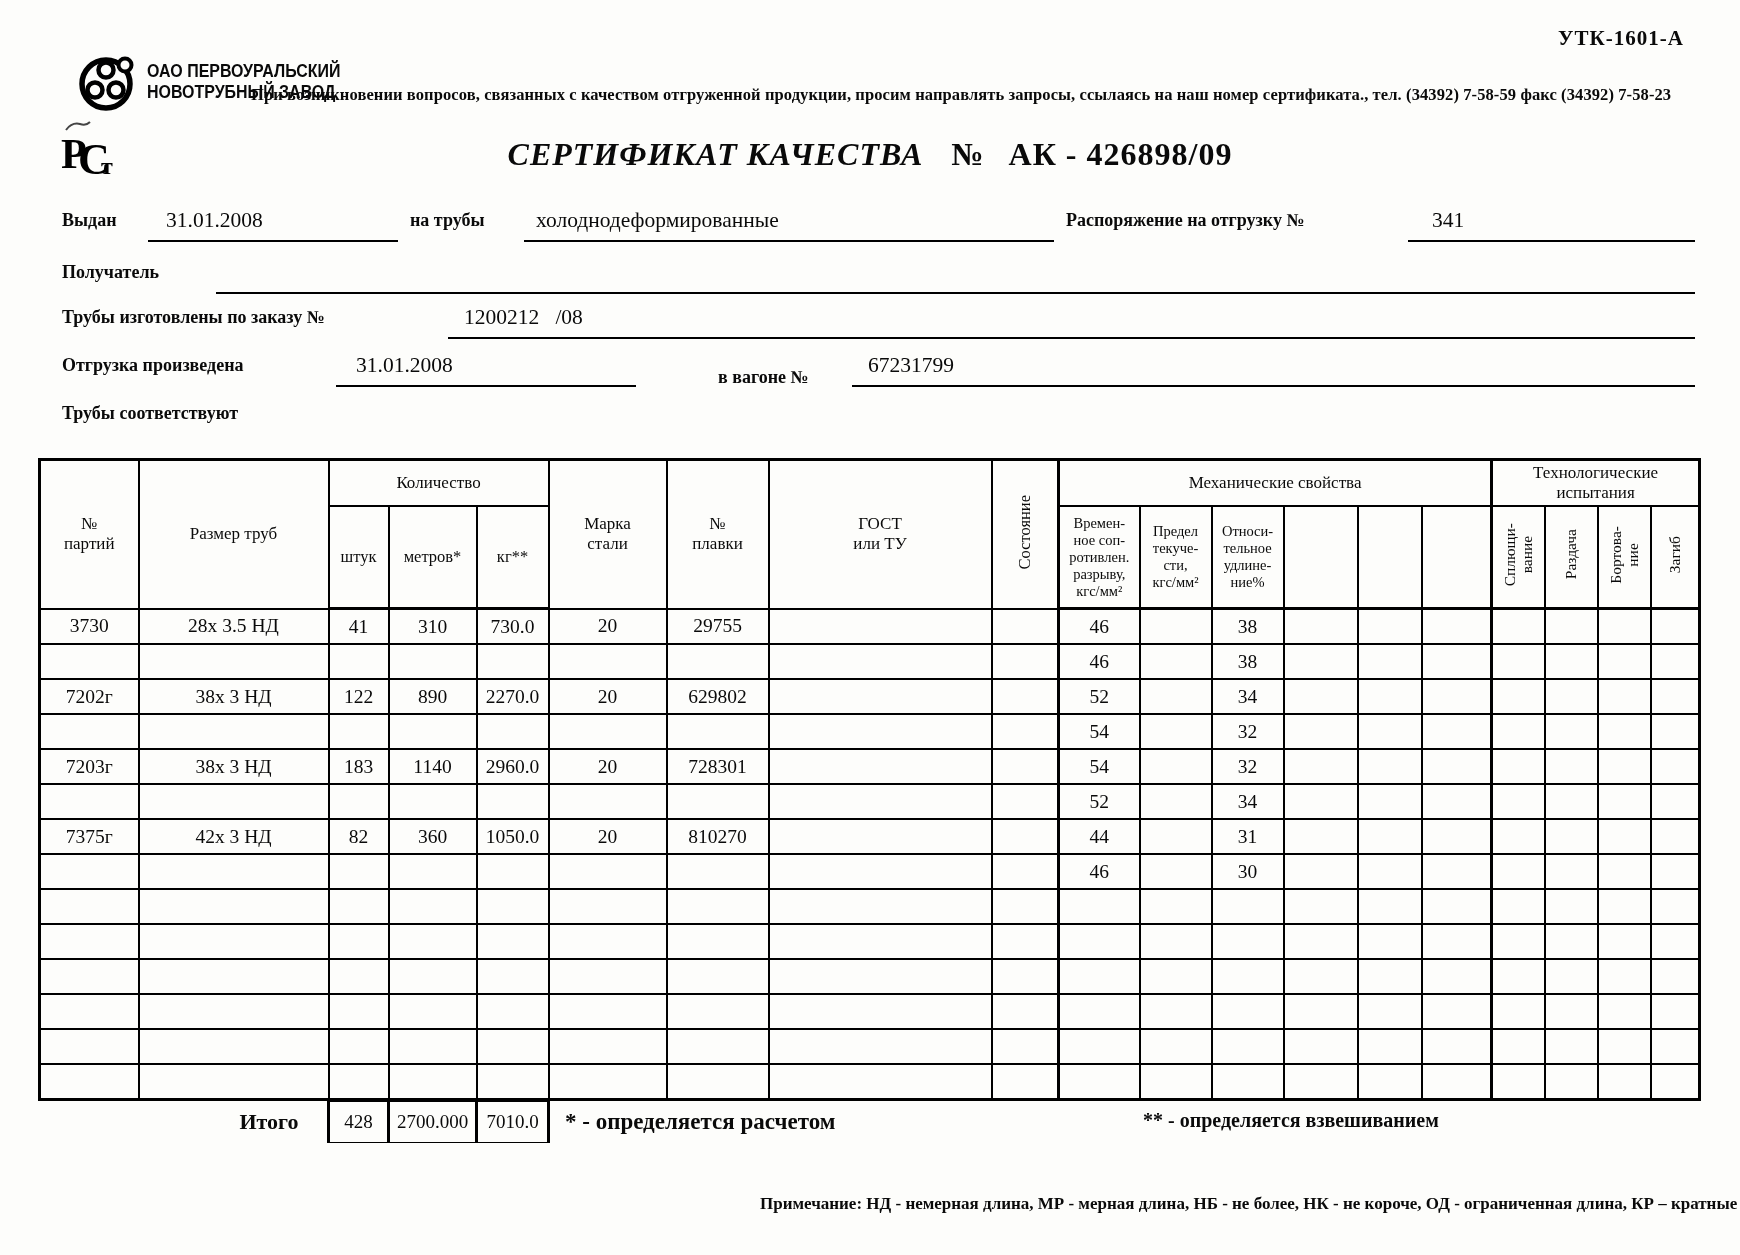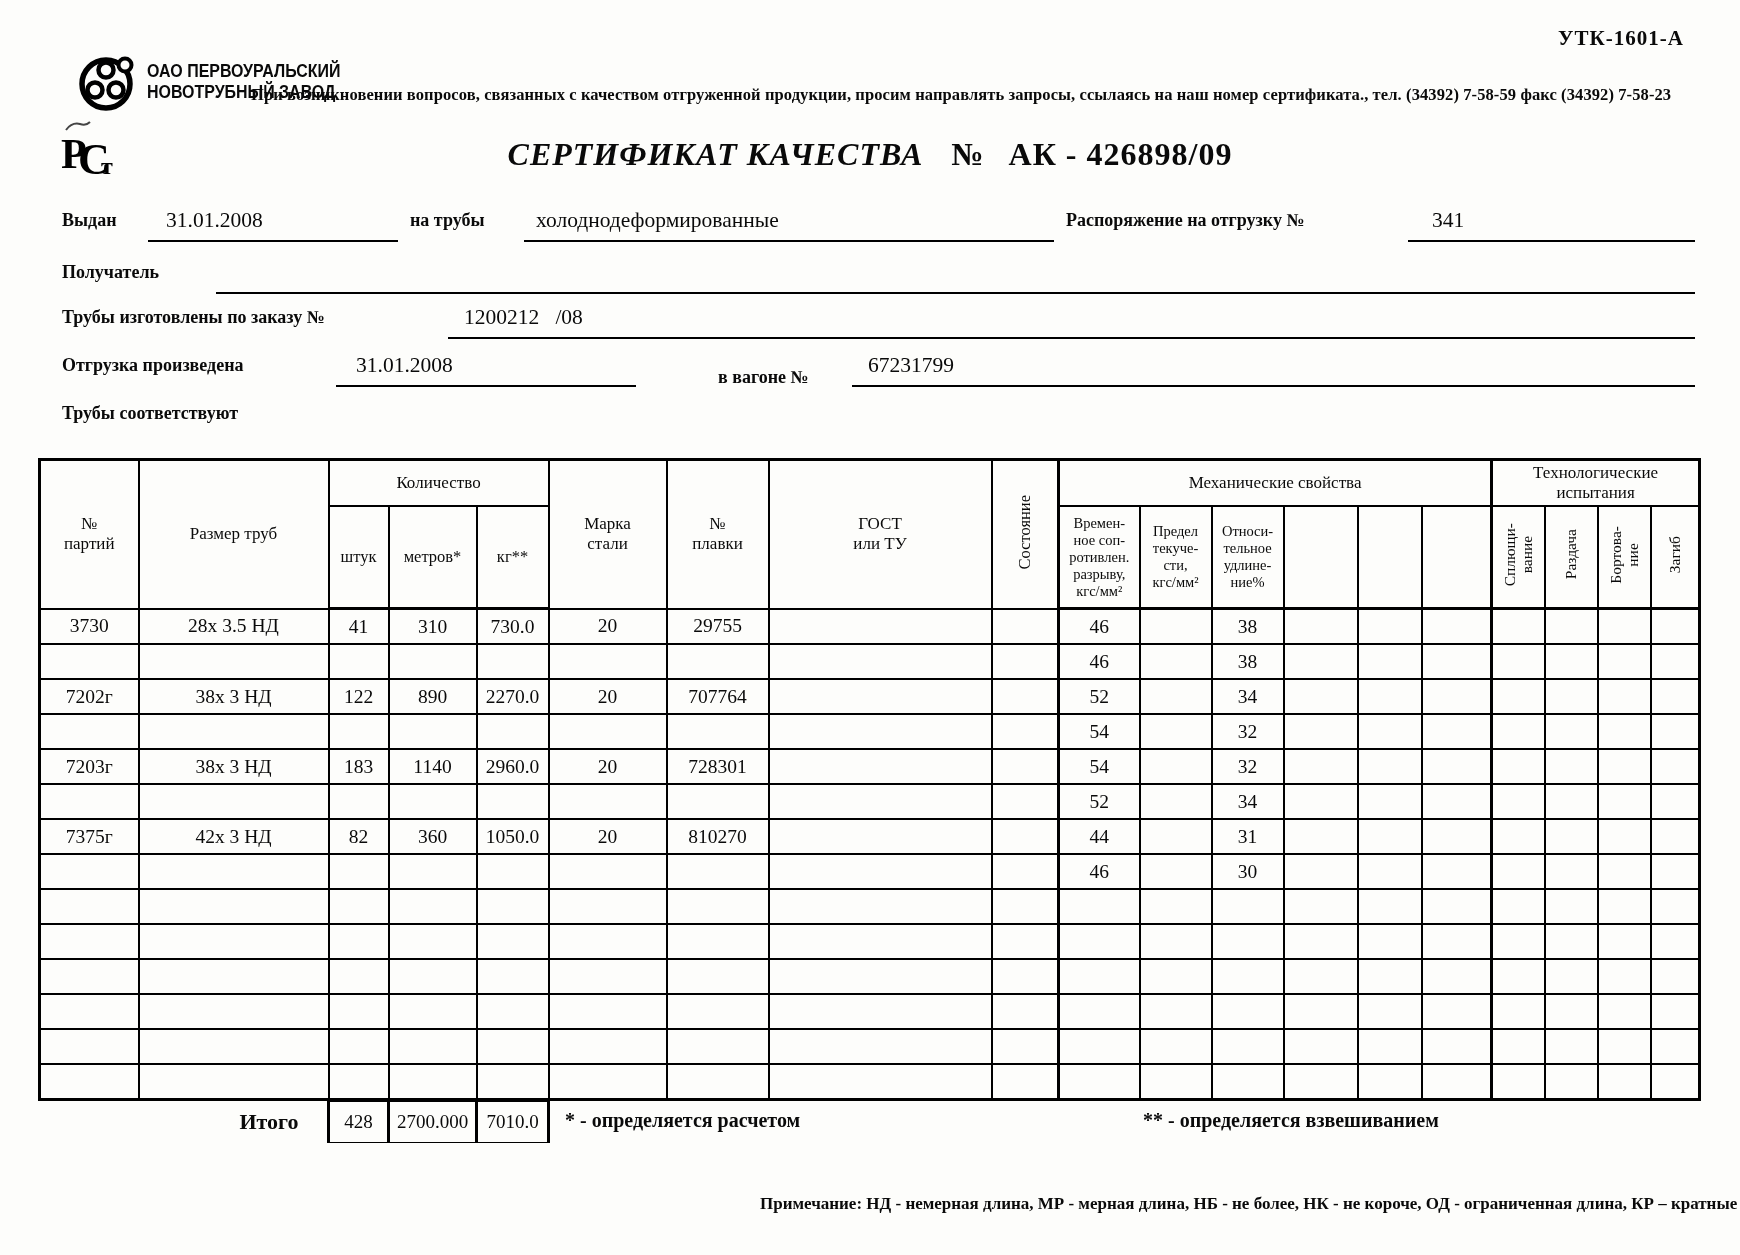--- a/index.html
+++ b/index.html
@@ -40,21 +40,21 @@
   th.state-h span{font-size:16.5px;}
   tbody td{height:33px;font-size:19.5px;}
   tbody tr:nth-child(odd) td{border-bottom-width:1px;}
   tbody tr:nth-child(even) td{border-bottom-width:2.5px;}
   .c9,.c15{border-left-width:3.5px !important;}
   
   .totals{position:relative;height:50px;}
   .totals-label{position:absolute;left:156px;top:8px;width:150px;text-align:center;font-weight:700;font-size:22px;}
   .totals-box{position:absolute;left:289px;top:-2px;border-collapse:collapse;table-layout:fixed;}
   .totals-box td{border:3px solid #000;height:40px;text-align:center;font-size:19px;padding:0 2px;}
-  .fn1{position:absolute;left:527px;top:8px;font-weight:700;font-size:20px;white-space:nowrap;}
+  .fn1{position:absolute;left:527px;top:8px;font-weight:700;font-size:23px;white-space:nowrap;}
   .fn2{position:absolute;left:1105px;top:8px;font-weight:700;font-size:20px;white-space:nowrap;}
   .note-line{left:760px;top:1194px;width:952px;text-align:right;font-weight:700;font-size:17px;white-space:nowrap;}
 </style>
 </head>
 <body>
 
 <div class="page">
 
   <div class="abs form-code">УТК-1601-А</div>
 
@@ -214,21 +214,21 @@
             <td class="c17"></td>
             <td class="c18"></td>
           </tr>
           <tr>
             <td class="c0">7202г</td>
             <td class="c1">38х 3 НД</td>
             <td class="c2">122</td>
             <td class="c3">890</td>
             <td class="c4">2270.0</td>
             <td class="c5">20</td>
-            <td class="c6">707764</td>
+            <td class="c6">629802</td>
             <td class="c7"></td>
             <td class="c8"></td>
             <td class="c9">52</td>
             <td class="c10"></td>
             <td class="c11">34</td>
             <td class="c12"></td>
             <td class="c13"></td>
             <td class="c14"></td>
             <td class="c15"></td>
             <td class="c16"></td>

